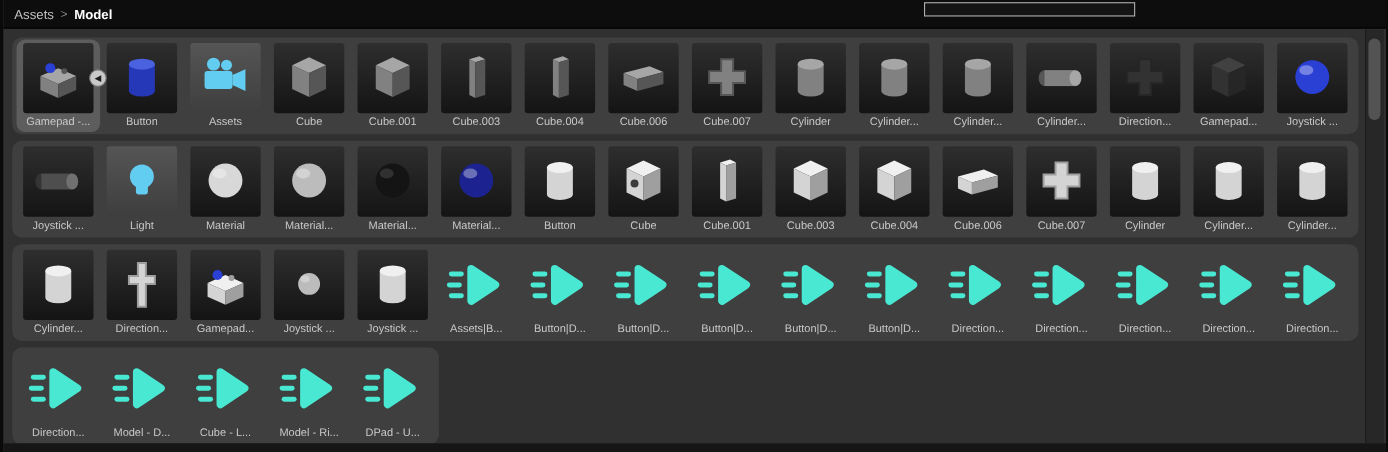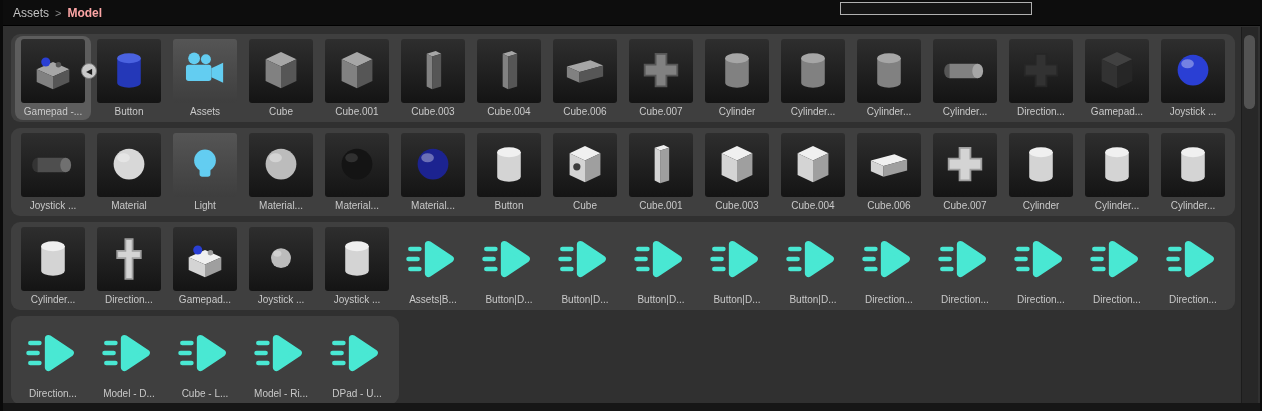--- a/index.html
+++ b/index.html
@@ -12,21 +12,21 @@
     background:var(--page); box-sizing:border-box;
     border-left:3px solid #0a0a0a; border-right:2px solid #0a0a0a;
     font-family:"Liberation Sans", sans-serif;
   }
   .header{
     position:absolute; top:0; left:0; right:0; height:26px;
     background:var(--header); border-bottom:1px solid #000;
     display:flex; align-items:center; padding:0 10px; box-sizing:border-box;
   }
   .crumb{color:#c2c2c2; font-size:12px; margin-right:6px; cursor:default;}
-  .crumb.current{color:#fca5a5; font-weight:bold;}
+  .crumb.current{color:#ffffff; font-weight:bold;}
   .sep{color:#8a8a8a; font-size:11px; margin-right:6px;}
   .search{
     position:absolute; right:228px; top:2px; width:182px; height:11px;
     background:#141414; border:1px solid #b0b0b0; color:#ddd;
     font-size:9px; padding:0 4px; box-sizing:content-box;
   }
   .scrollbar{
     position:absolute; top:27px; right:2px; bottom:8px; width:16px;
     background:#272727; border-left:1px solid #1c1c1c;
   }
@@ -243,36 +243,36 @@
           <div class="thumb t-dark">
             <svg viewBox="0 0 64 64" width="58" height="58">
               <ellipse cx="15" cy="32" rx="6" ry="8" fill="#343434"></ellipse>
               <rect x="15" y="24" width="31" height="16" fill="#4e4e4e"></rect>
               <ellipse cx="46" cy="32" rx="6" ry="8" fill="#707070"></ellipse>
             </svg>
           </div>
           <div class="label">Joystick ...</div>
         </div>
         <div class="item">
+          <div class="thumb t-gray">
+            <svg viewBox="0 0 64 64" width="58" height="58">
+              <circle cx="32" cy="27" r="12" fill="#63cdf1"></circle>
+              <path d="M26,37 h12 v5 a3,3 0 0 1 -3,3 h-6 a3,3 0 0 1 -3,-3 Z" fill="#63cdf1"></path>
+            </svg>
+          </div>
+          <div class="label">Light</div>
+        </div>
+        <div class="item">
           <div class="thumb t-dark">
             <svg viewBox="0 0 64 64" width="58" height="58">
               <circle cx="32" cy="31" r="17" fill="#d8d8d8"></circle>
               <ellipse cx="26" cy="24" rx="7" ry="5" fill="rgba(255,255,255,0.35)"></ellipse>
             </svg>
           </div>
           <div class="label">Material</div>
-        </div>
-        <div class="item">
-          <div class="thumb t-gray">
-            <svg viewBox="0 0 64 64" width="58" height="58">
-              <circle cx="32" cy="27" r="12" fill="#63cdf1"></circle>
-              <path d="M26,37 h12 v5 a3,3 0 0 1 -3,3 h-6 a3,3 0 0 1 -3,-3 Z" fill="#63cdf1"></path>
-            </svg>
-          </div>
-          <div class="label">Light</div>
         </div>
         <div class="item">
           <div class="thumb t-dark">
             <svg viewBox="0 0 64 64" width="58" height="58">
               <circle cx="32" cy="31" r="17" fill="#bcbcbc"></circle>
               <ellipse cx="26" cy="24" rx="7" ry="5" fill="rgba(255,255,255,0.35)"></ellipse>
             </svg>
           </div>
           <div class="label">Material...</div>
         </div>

